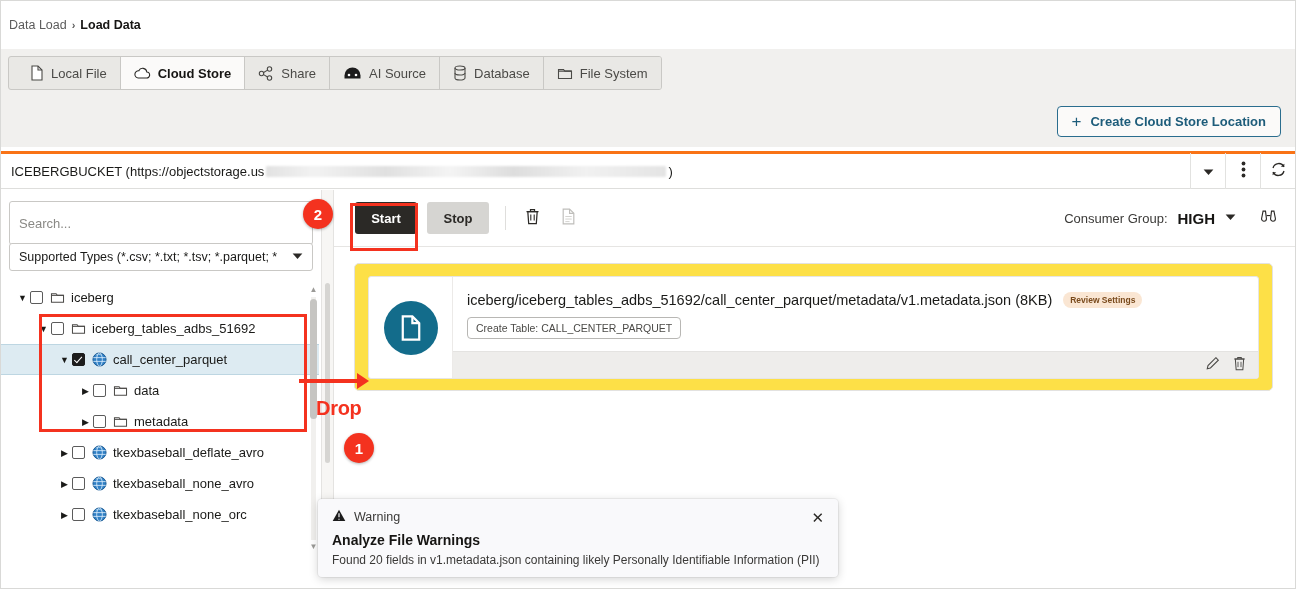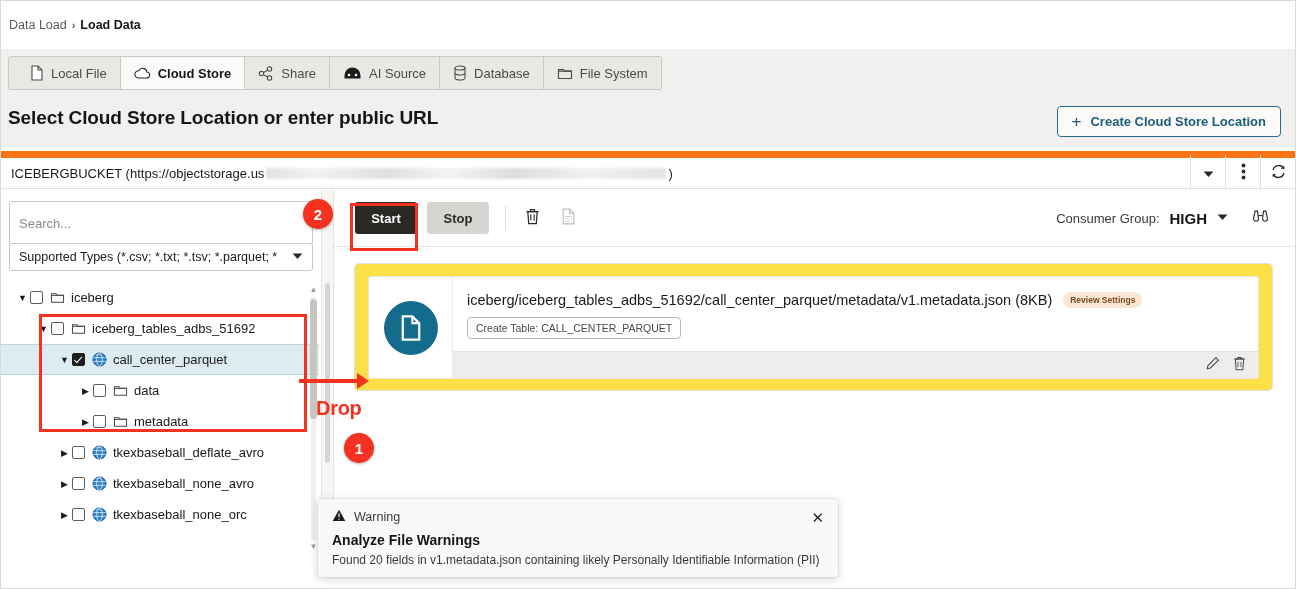--- a/index.html
+++ b/index.html
@@ -125,21 +125,21 @@
     cursor: pointer;
   }
   .create-btn .plus { font-size: 17px; font-weight: normal; line-height: 1; }
 
   
   .urlbar {
     position: absolute;
     left: 0; top: 150px;
     width: 1294px; height: 38px;
     background: #ffffff;
-    border-top: 7px solid #f97316;
+    border-top: 3px solid #f97316;
     border-bottom: 1px solid #dededc;
     display: flex;
     align-items: center;
     box-sizing: border-box;
     gap: 44px;
   }
   .url-text {
     padding-left: 10px;
     font-size: 13px;
     color: #1a1a18;
@@ -355,21 +355,21 @@
     width: 32px; height: 32px;
     display: flex; align-items: center; justify-content: center;
     cursor: pointer;
     margin-left: 4px;
   }
   .cg-wrap {
     margin-left: auto;
     display: flex;
     align-items: center;
     gap: 10px;
-    padding-right: 24px;
+    padding-right: 16px;
     font-size: 13px;
     color: #3a3937;
   }
   .cg-value { font-weight: bold; color: #161513; font-size: 15px; }
   .cg-caret { font-size: 9px; color: #2b2926; }
 
   .dropzone {
     position: absolute;
     left: 20px; top: 73px;
     right: 22px;
@@ -645,21 +645,20 @@
             <g fill="none" stroke="#2b2f44" stroke-width="1.25">
               <circle cx="10" cy="10" r="2.8"></circle>
               <path d="M10 2.2v2.1M10 15.7v2.1M2.2 10h2.1M15.7 10h2.1M4.5 4.5l1.5 1.5M14 14l1.5 1.5M15.5 4.5L14 6M6 14l-1.5 1.5"></path>
             </g>
           </svg>
       </span>
     </div>
   </div>
 
   <div class="titleband"></div>
-  <div class="page-title">Select Cloud Store Location or enter public URL</div>
   <div class="create-btn">
     <span class="plus">+</span>
     <span>Create Cloud Store Location</span>
   </div>
 
   <div class="urlbar">
     <span class="url-text"><span>ICEBERGBUCKET (https://objectstorage.us</span><span class="url-redact"></span><span>)</span></span>
     <div class="url-actions">
       <div class="cell">
         <span>

